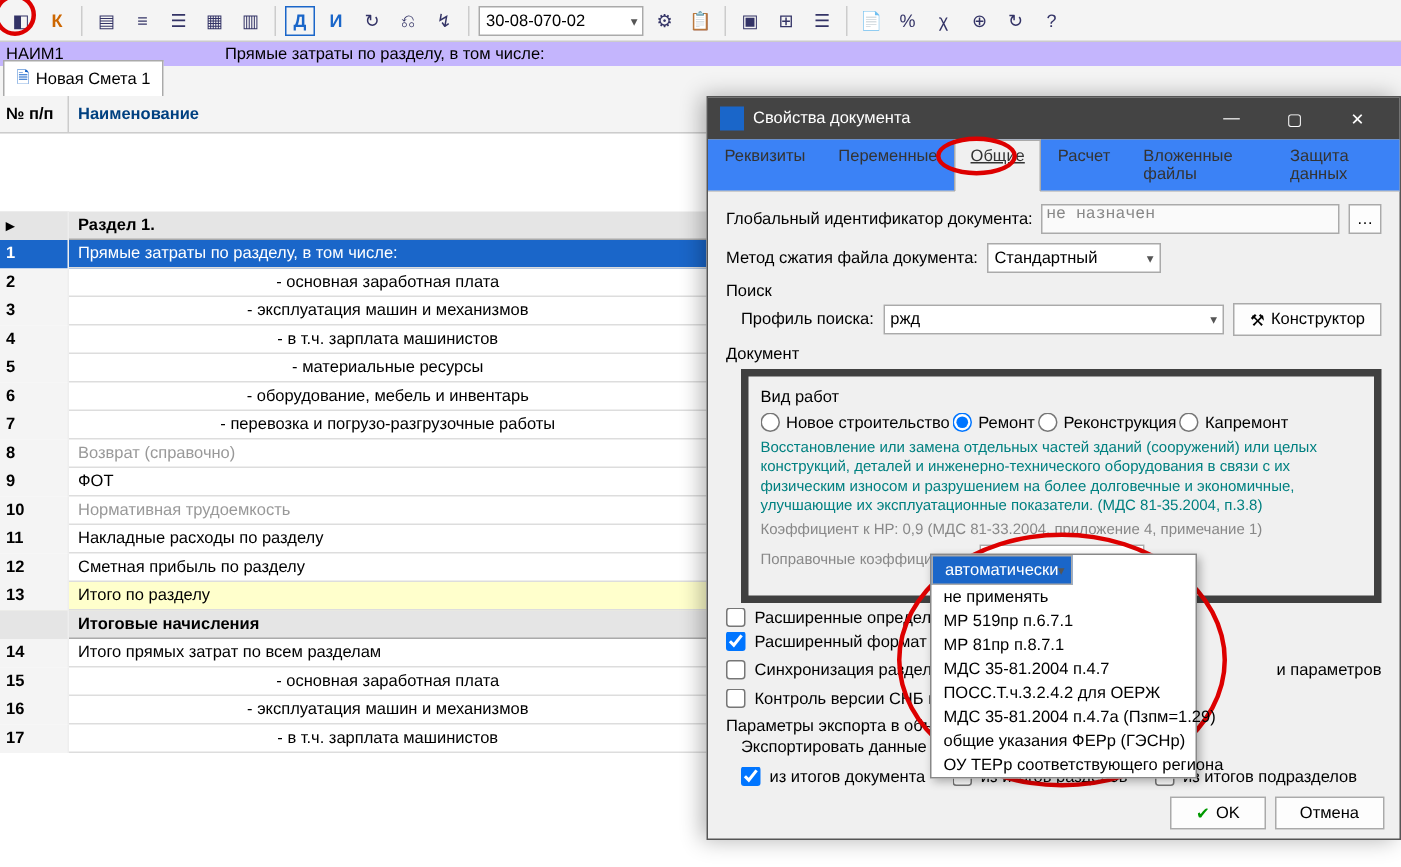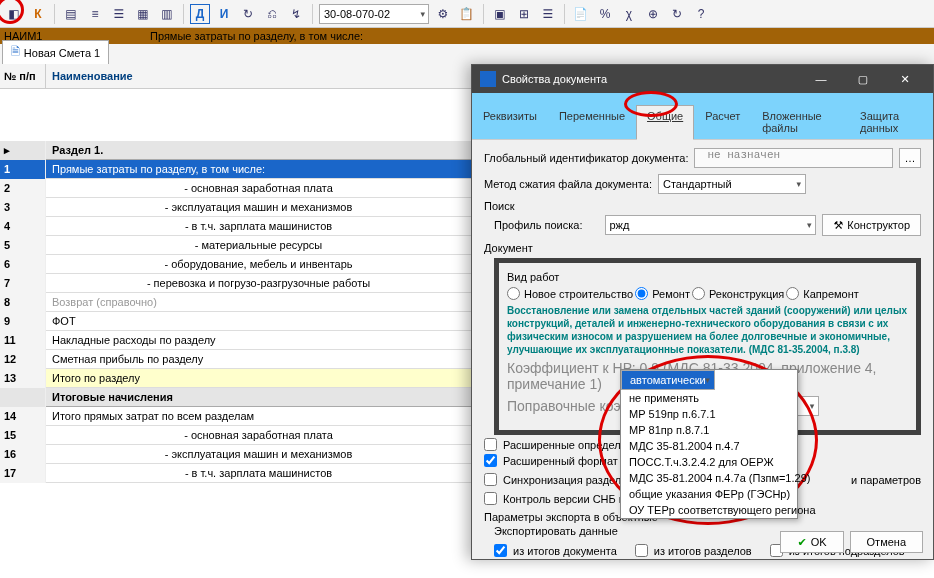--- a/index.html
+++ b/index.html
@@ -40,39 +40,39 @@
   .blank-space { height: 52px; }
 
   
   .dialog { position: absolute; left: 0; top: 0; width: 463px; height: 496px; background: #f0f0f0; border: 1px solid #555; box-shadow: -4px 0 14px rgba(0,0,0,0.3); }
   .titlebar { background: #444; color: #fff; height: 28px; display: flex; align-items: center; padding: 0 8px; }
   .titlebar .ticon { width: 16px; height: 16px; background: #1a66c9; margin-right: 6px; display: inline-block; }
   .titlebar .spacer { flex: 1; }
   .winbtns { display: flex; gap: 2px; }
   .winbtn { width: 40px; height: 28px; display: flex; align-items: center; justify-content: center; color: #fff; cursor: pointer; }
 
-  .dlgtabs { display: flex; border-bottom: 1px solid #ccc; background: #7dd3fc; padding-top: 12px; }
+  .dlgtabs { display: flex; border-bottom: 1px solid #ccc; background: #3b82f6; padding-top: 0; }
   .dlgtab { padding: 4px 10px; cursor: pointer; color: #333; border: 1px solid transparent; }
   .dlgtab.active { background: #f0f0f0; border: 1px solid #aaa; border-bottom: 1px solid #f0f0f0; margin-bottom: -1px; }
 
   .dlgbody { padding: 8px 12px; }
   .form-row { display: flex; align-items: center; margin-bottom: 6px; gap: 6px; }
   .form-row label { color: #000; }
-  .txt { border: 1px solid #aaa; background: #fff; height: 20px; padding: 0 12px; flex: 1; }
+  .txt { border: 1px solid #aaa; background: #fff; height: 20px; padding: 0 2px; flex: 1; }
   .sel { border: 1px solid #aaa; background: #fff; height: 20px; padding: 0 18px 0 4px; position: relative; display: inline-flex; align-items: center; }
   .sel::after { content: "▾"; position: absolute; right: 4px; color: #555; font-size: 9px; }
   .btn { border: 1px solid #aaa; background: #fdfdfd; padding: 2px 10px; height: 22px; cursor: pointer; display: inline-flex; align-items: center; gap: 4px; }
   .ellipsis-btn { width: 22px; height: 20px; border: 1px solid #aaa; background: #fdfdfd; display: inline-flex; align-items: center; justify-content: center; cursor: pointer; }
 
   .group { border: 5px solid #404040; padding: 8px; margin-top: 4px; position: relative; }
   .radios { display: flex; gap: 2px; margin-bottom: 4px; }
   .radio { display: inline-flex; align-items: center; gap: 4px; cursor: pointer; }
   .radio input { margin: 0; }
-  .desc { color: #008080; font-size: 10px; line-height: 1.3; margin: 4px 0; font-weight: bold; }
-  .coef { color: #888; font-size: 14px; }
+  .desc { color: #008080; font-size: 10px; line-height: 1.3; margin: 4px 0; }
+  .coef { color: #888; font-size: 10px; }
   .chk { display: flex; align-items: center; gap: 6px; margin: 3px 0; cursor: pointer; }
   .chk input { margin: 0; }
 
   .dropdown { position: absolute; border: 1px solid #888; background: #fff; box-shadow: 2px 2px 6px rgba(0,0,0,0.3); z-index: 50; }
   .dropdown .dd-item { padding: 2px 8px; font-size: 11px; cursor: pointer; white-space: nowrap; }
   .dropdown .dd-item.sel { background: #1a66c9; color: #fff; }
 
   .section-head { font-size: 11px; color: #000; margin: 6px 0 2px; }
 
   .export-row { display: flex; gap: 18px; margin-top: 4px; }
@@ -111,21 +111,21 @@
   <span class="tb-sep"></span>
   <span class="tb-btn">📄</span>
   <span class="tb-btn">%</span>
   <span class="tb-btn">χ</span>
   <span class="tb-btn">⊕</span>
   <span class="tb-btn">↻</span>
   <span class="tb-btn">?</span>
   <div class="annot-circle" style="left:-4px; top:-4px; width:28px; height:28px;"></div>
 </div>
 
-<div style="display:flex;align-items:center;background:#a16207;">
+<div style="display:flex;align-items:center;background:#c4b5fd;">
   <div style="width:150px;padding:2px 4px;font-size:11px;">НАИМ1</div>
   <div style="flex:1;font-size:11px;">Прямые затраты по разделу, в том числе:</div>
 </div>
 
 <div class="tabrow">
   <div class="tab">
     <span class="doc">🗎</span>
     <span>Новая Смета 1</span>
   </div>
 </div>
@@ -173,20 +173,24 @@
       </div>
       <div class="grid-row">
         <div class="col-num">8</div>
           <div class="col-name gray">Возврат (справочно)</div>
       </div>
       <div class="grid-row">
         <div class="col-num">9</div>
           <div class="col-name">ФОТ</div>
       </div>
       <div class="grid-row">
+        <div class="col-num">10</div>
+          <div class="col-name gray">Нормативная трудоемкость</div>
+      </div>
+      <div class="grid-row">
         <div class="col-num">11</div>
           <div class="col-name">Накладные расходы по разделу</div>
       </div>
       <div class="grid-row">
         <div class="col-num">12</div>
           <div class="col-name">Сметная прибыль по разделу</div>
       </div>
       <div class="grid-row" style="background:#ffffcc;">
         <div class="col-num">13</div>
           <div class="col-name" style="font-weight:normal;">Итого по разделу</div>
@@ -238,27 +242,27 @@
       <div class="annot-circle" style="left:152px; top:26px; width:54px; height:26px;"></div>
 
       <div class="dlgbody">
         <div class="form-row">
           <label>Глобальный идентификатор документа:</label>
           <span class="txt mono" style="color:#888;background:#fafafa;">не назначен</span>
           <span class="ellipsis-btn">…</span>
         </div>
         <div class="form-row">
           <label>Метод сжатия файла документа:</label>
-          <span class="sel" style="width:148px;flex:none;text-align:center;">Стандартный</span>
+          <span class="sel" style="width:116px;flex:none;text-align:center;">Стандартный</span>
         </div>
 
         <div class="section-head">Поиск</div>
         <div class="form-row" style="margin-left:10px;">
           <label>Профиль поиска:</label>
-          <span class="sel" style="flex:1;margin-left:16px;">ржд</span>
+          <span class="sel" style="flex:1;">ржд</span>
           <span class="btn">
             <span>⚒</span>
             <span>Конструктор</span>
           </span>
         </div>
 
         <div class="section-head">Документ</div>
         <div class="group" style="margin-left:10px; padding:8px;">
           <div style="margin-bottom:4px;">Вид работ</div>
           <div class="radios">

